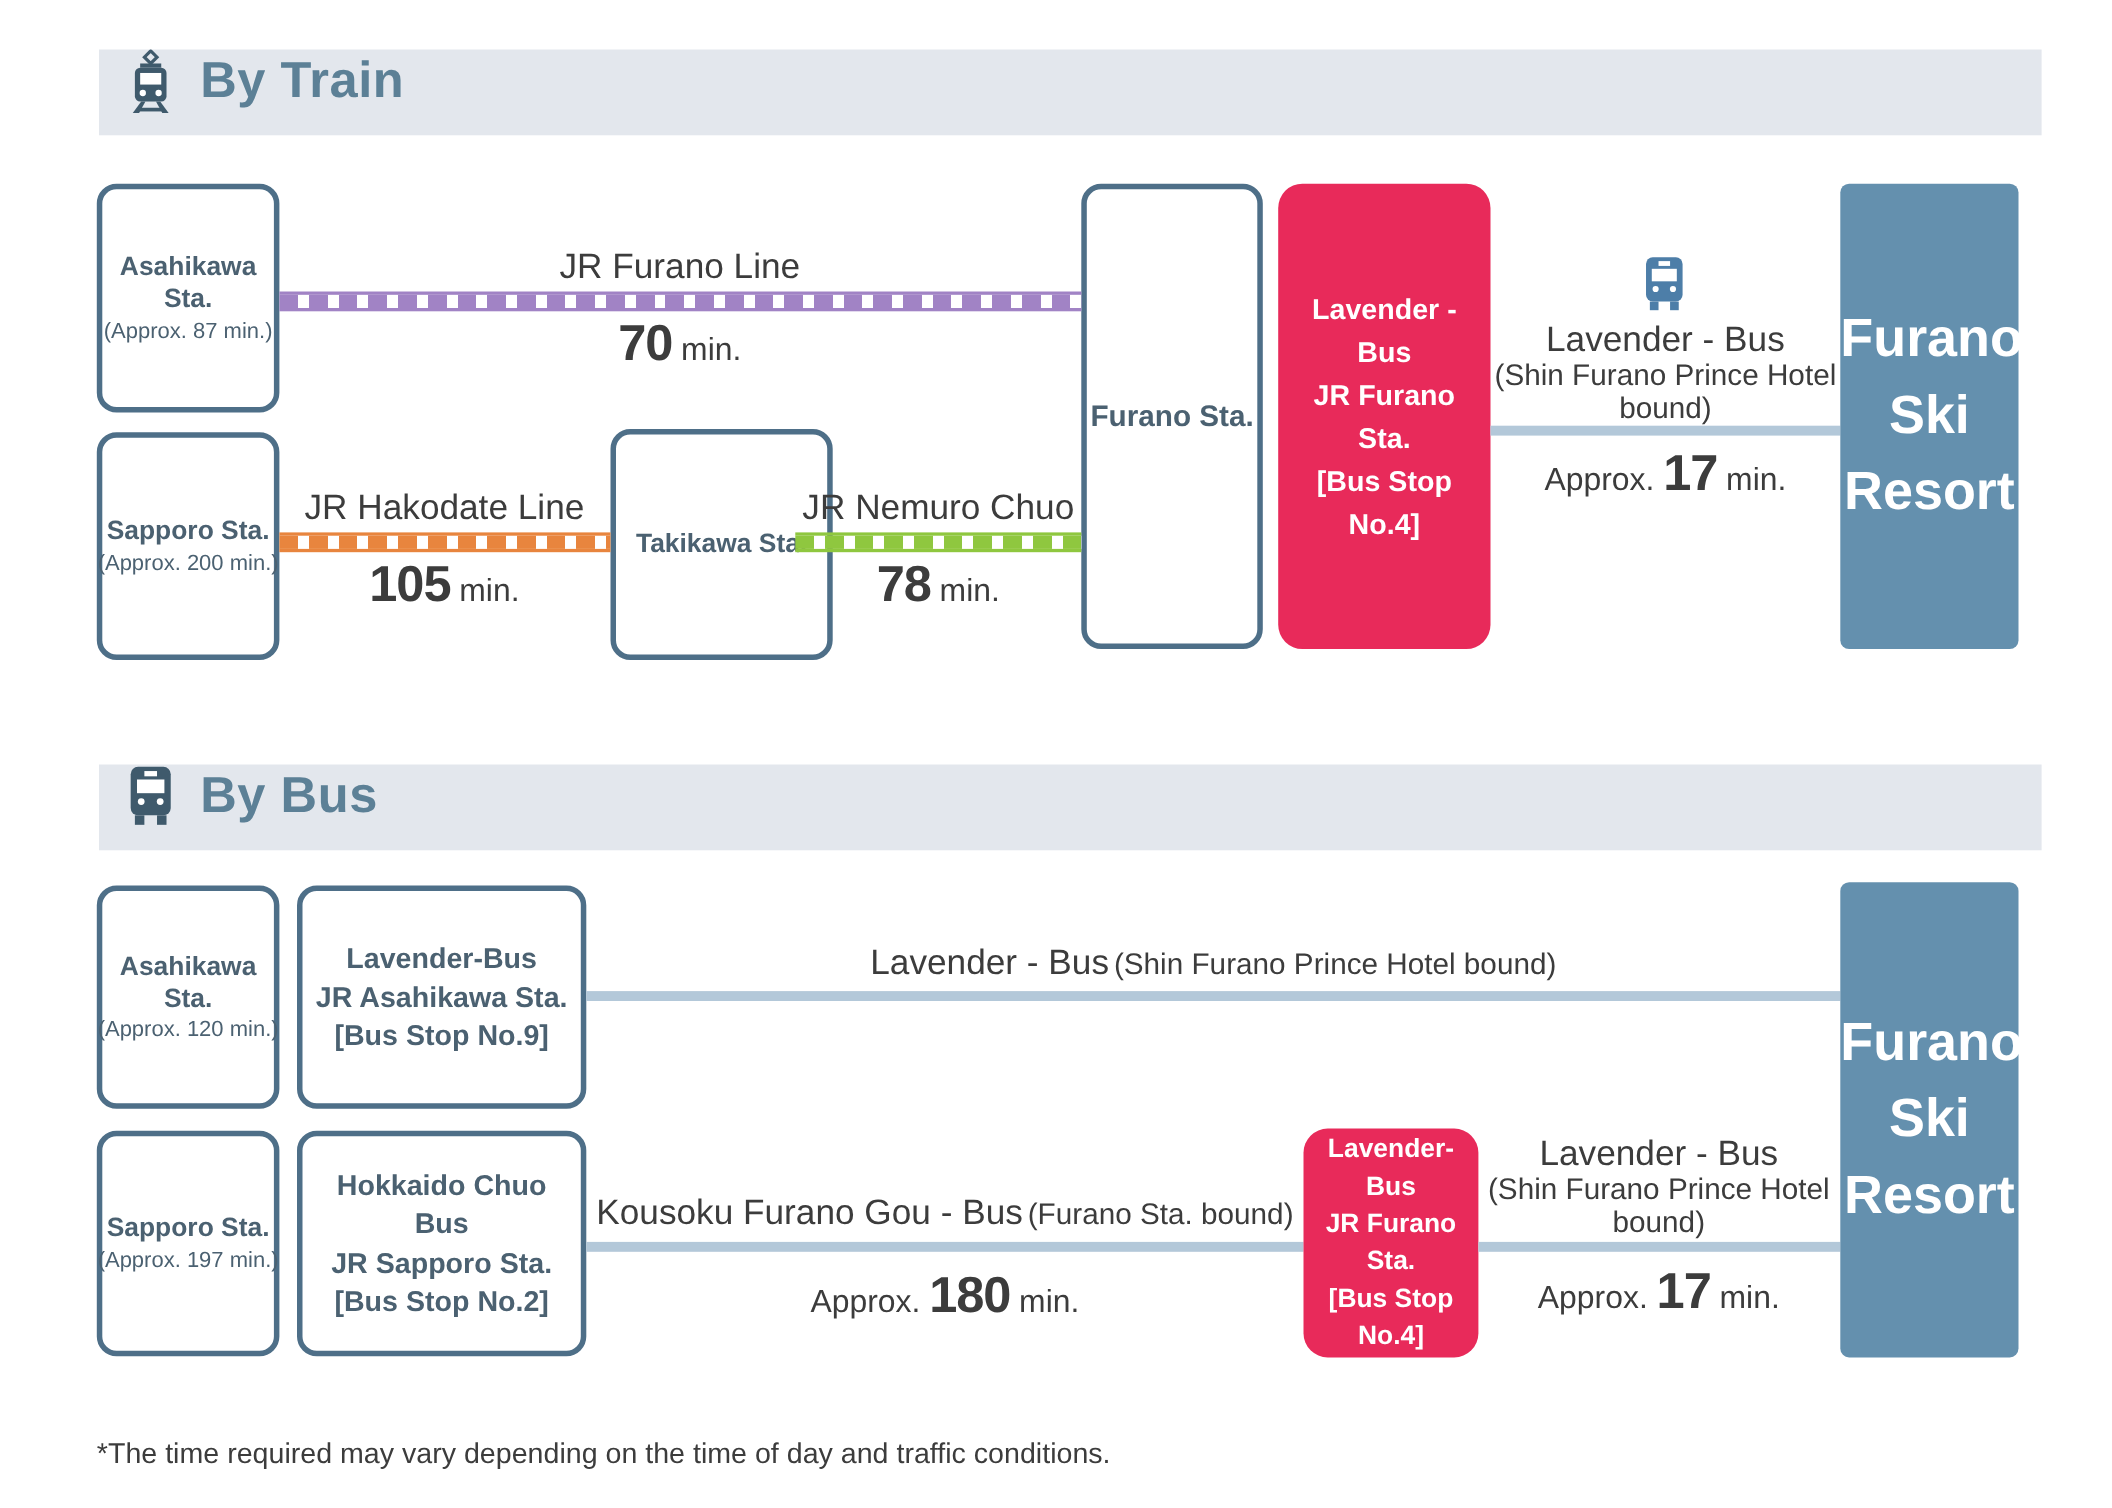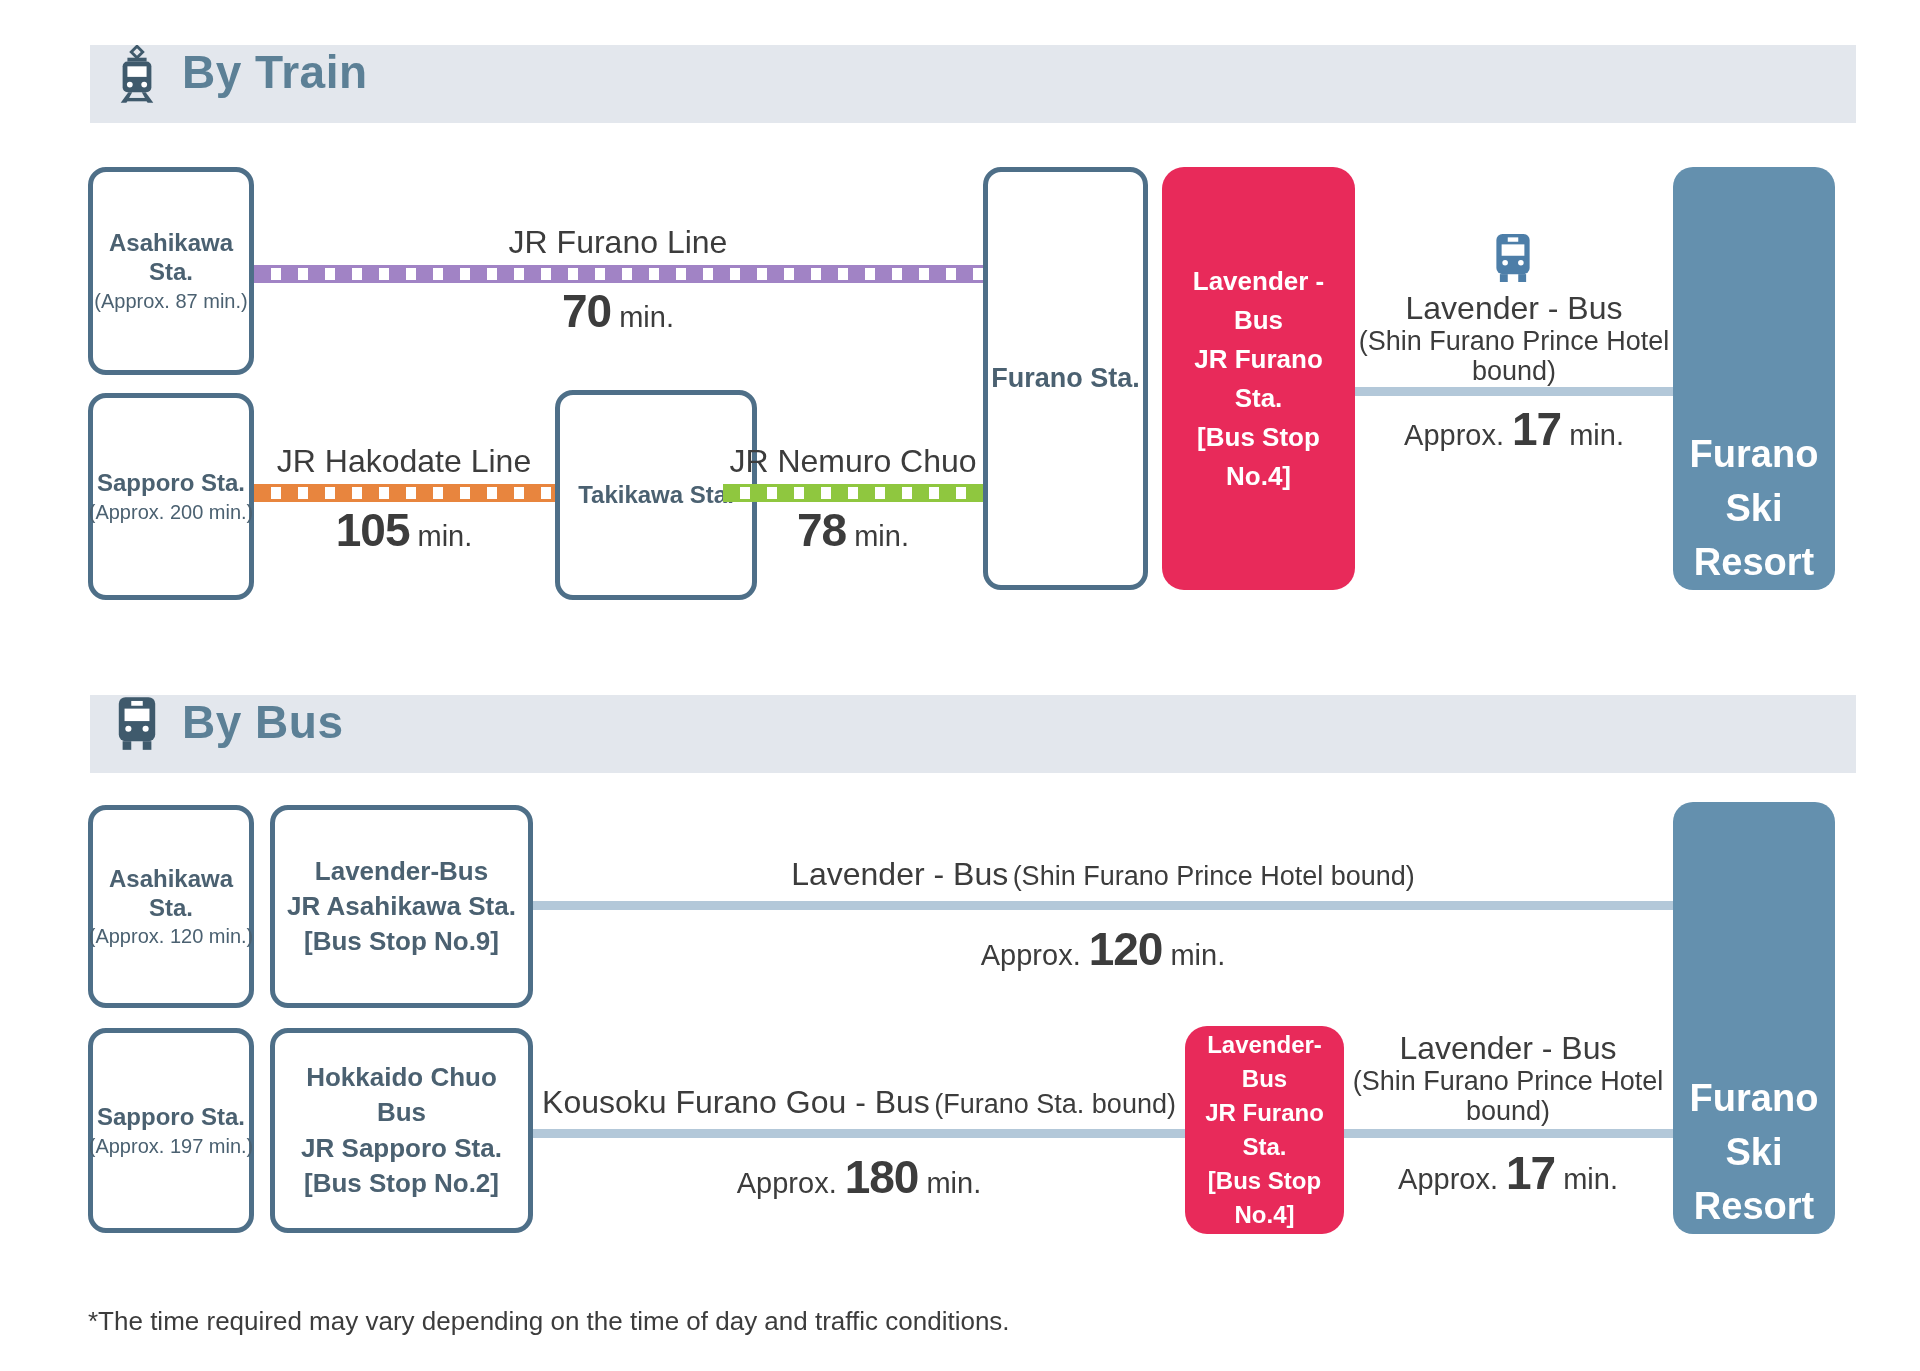--- a/index.html
+++ b/index.html
@@ -38,23 +38,23 @@
   .mins{color:var(--text);}
   .mins .big{font-size:46px;font-weight:800;letter-spacing:-1px;}
   .mins .sml{font-size:29px;font-weight:400;}
   .mins .sml + .big, .mins .big + .sml{margin-left:8px;}
 
   .pinkbox{position:absolute;background:var(--pink);border-radius:22px;color:#fff;font-weight:bold;
            display:flex;flex-direction:column;justify-content:center;text-align:center;box-sizing:border-box;}
   .pinkbox div{padding:0 8px;}
   .pink-lg{font-size:26px;line-height:1.5;}
   .pink-sm{font-size:24px;line-height:1.42;}
-  .bluebox{position:absolute;background:var(--steel);border-radius:20px;color:#fff;font-weight:bold;
-           display:flex;flex-direction:column;justify-content:flex-end;text-align:center;
-           font-size:38px;line-height:1.42;}
+  .bluebox{position:absolute;background:var(--steel);border-radius:8px;color:#fff;font-weight:bold;
+           display:flex;flex-direction:column;justify-content:center;text-align:center;
+           font-size:49px;line-height:1.42;}
   .smbus{position:absolute;color:#4d7ea8;}
   .footer{position:absolute;font-size:26px;color:var(--text);}
 </style>
 </head>
 <body>
 
 <div id="stage">
 
   <div class="hdr" style="top:45px">
     <span class="icon">
@@ -166,23 +166,20 @@
   <div class="stn stopbox" style="left:270px;top:805px;width:263px;height:203px">
     <div class="stn-name">Lavender-Bus</div>
     <div class="stn-name">JR Asahikawa Sta.</div>
     <div class="stn-name">[Bus Stop No.9]</div>
   </div>
   <div class="conn" style="left:533px;top:901px;width:1140px"></div>
   <div class="clabel" style="left:1103px;top:856px">
     <span class="route-name">Lavender - Bus</span>
     <span class="route-bound">(Shin Furano Prince Hotel bound)</span>
   </div>
-  <div class="clabel mins" style="left:1103px;top:922px">
-    <span class="sml">Approx.</span><span class="big">120</span><span class="sml">min.</span>
-  </div>
 
   <div class="stn" style="left:88px;top:1028px;width:166px;height:205px">
     <div class="stn-name nowrap">Sapporo Sta.</div>
     <div class="stn-approx nowrap">(Approx. 197 min.)</div>
   </div>
   <div class="stn stopbox" style="left:270px;top:1028px;width:263px;height:205px">
     <div class="stn-name">Hokkaido Chuo Bus</div>
     <div class="stn-name">JR Sapporo Sta.</div>
     <div class="stn-name">[Bus Stop No.2]</div>
   </div>

